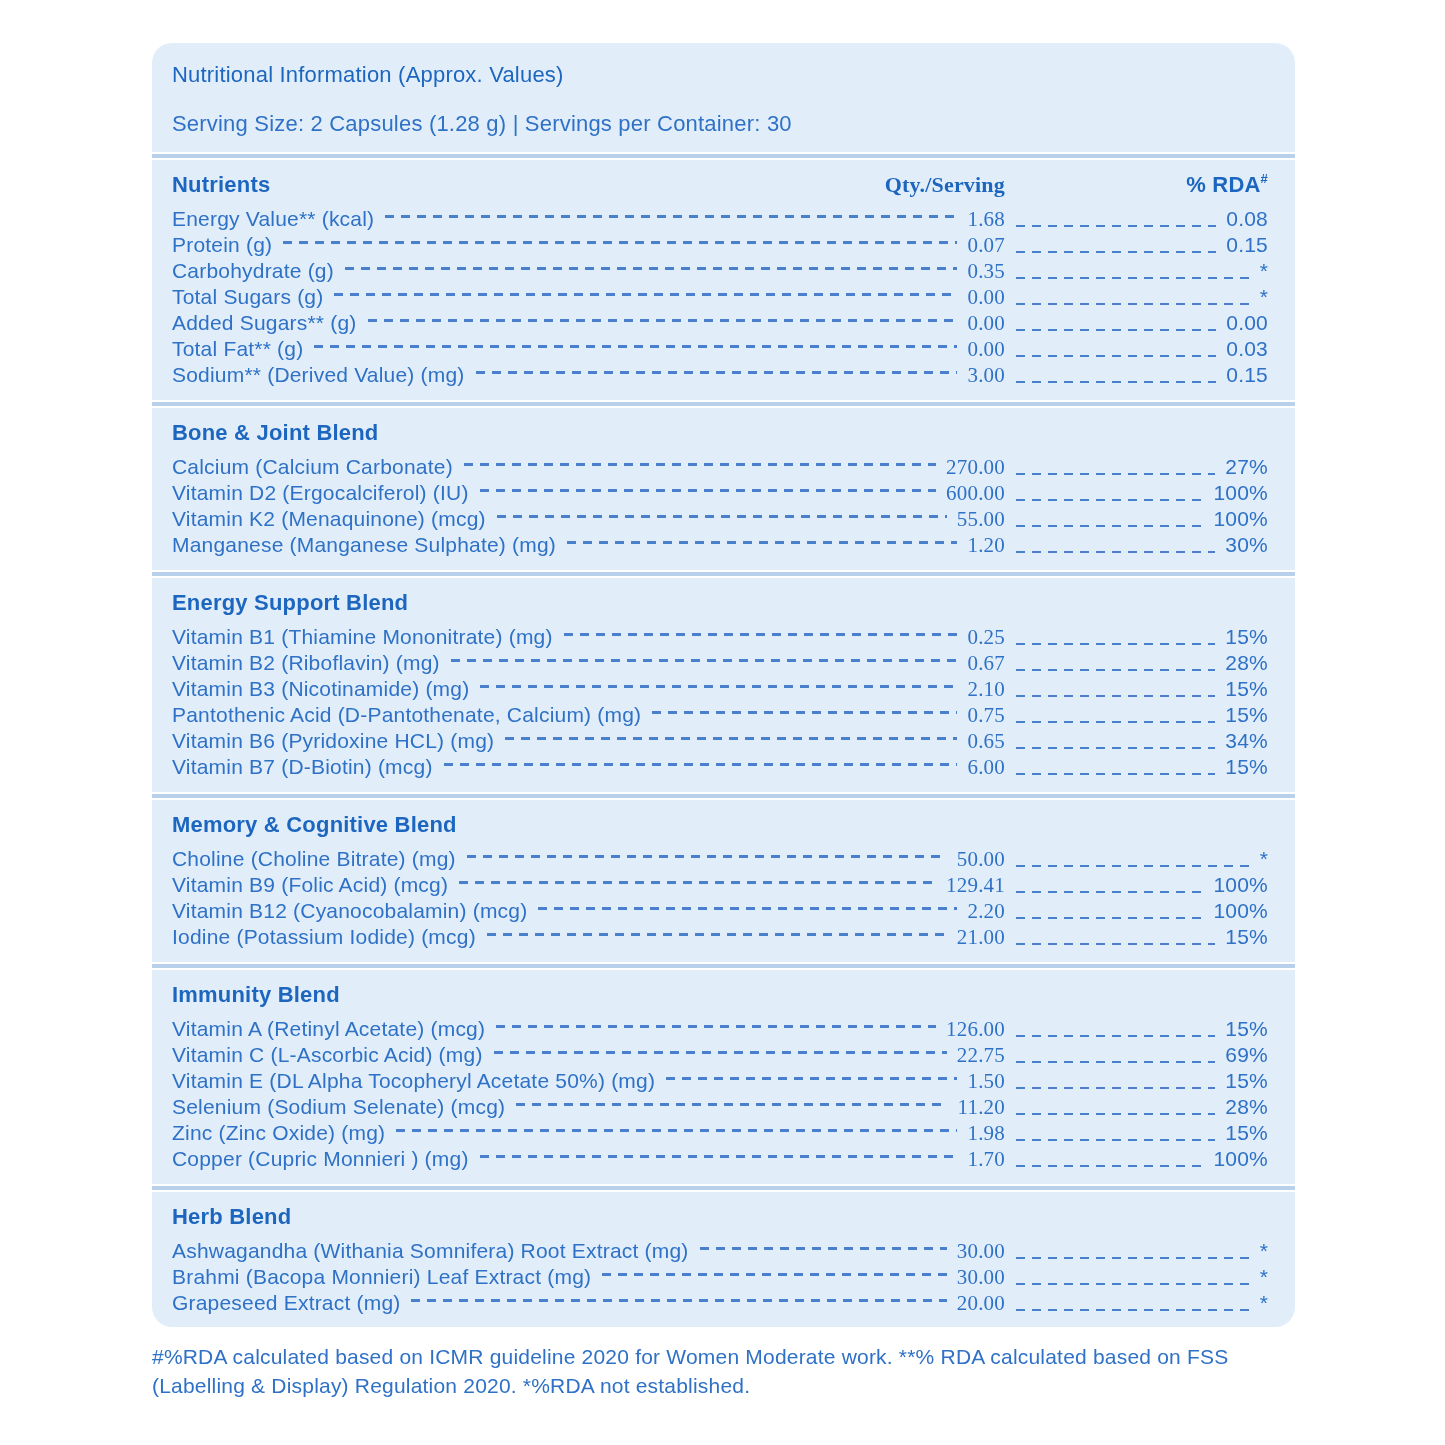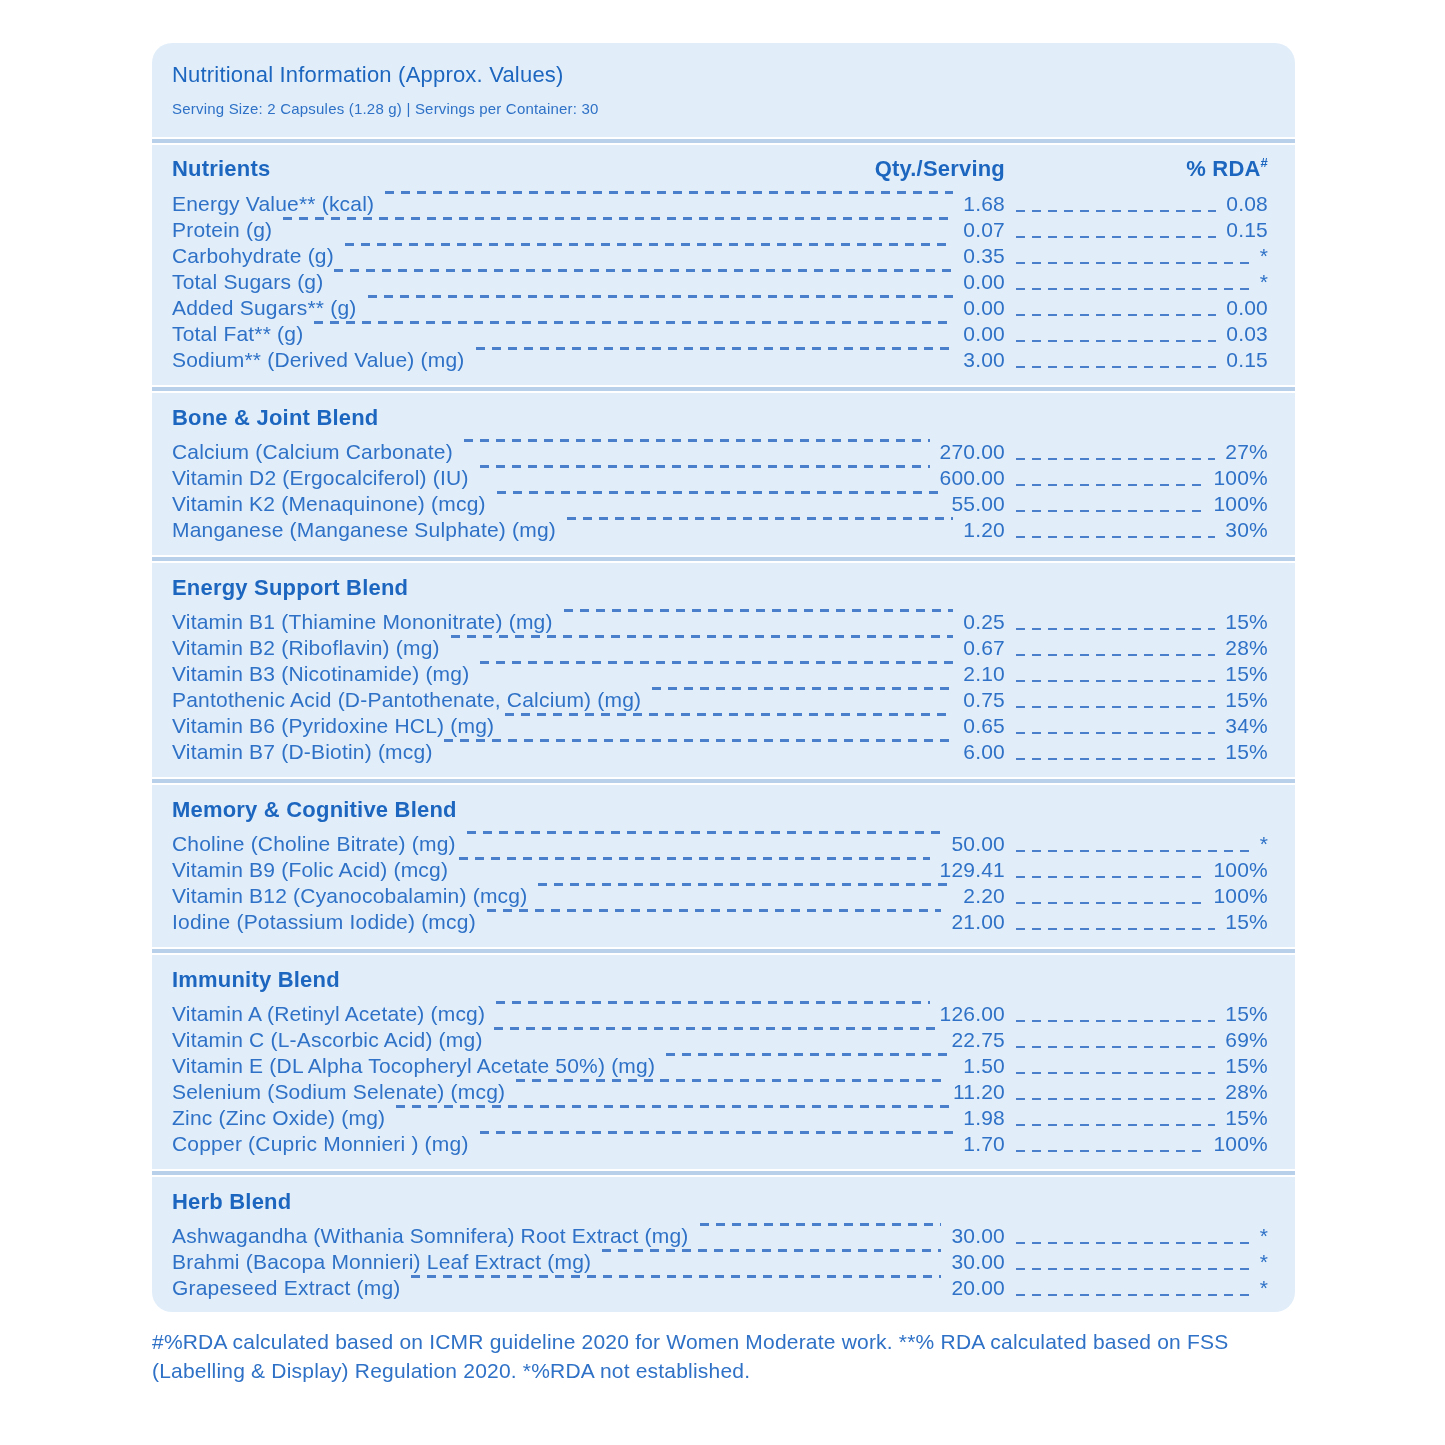--- a/index.html
+++ b/index.html
@@ -37,22 +37,22 @@
   }
   .panel-header { padding: 18px 27px 13px 20px; }
   .panel-title {
     font-size: 22px;
     line-height: 28px;
     font-weight: 400;
     color: var(--blue-700);
     letter-spacing: 0.2px;
   }
   .serving-line {
-    margin-top: 6px;
-    font-size: 15px;
+    margin-top: 21px;
+    font-size: 22px;
     line-height: 28px;
     color: var(--blue-600);
     letter-spacing: 0.2px;
   }
 
   .divider {
     height: 10px;
     background: linear-gradient(
       var(--panel-bg) 0 1px,
       #ffffff 1px 3px,
@@ -67,21 +67,21 @@
     font-size: 22px;
     line-height: 27px;
     font-weight: 700;
     color: var(--blue-700);
     letter-spacing: 0.2px;
     margin-bottom: 8px;
   }
 
   .row {
     display: flex;
-    align-items: flex-start;
+    align-items: center;
     height: 26px;
     font-size: 21px;
     line-height: 26px;
     letter-spacing: 0.2px;
     white-space: nowrap;
   }
   .row.colhead {
     font-weight: 700;
     color: var(--blue-700);
     margin-bottom: 8px;
@@ -90,21 +90,21 @@
   }
   .row .label { flex: 0 0 auto; }
   .row .spacer { flex: 1 1 auto; }
   .leader {
     flex: 1 1 auto;
     height: 2.5px;
     margin: 0 10px 5px 11px;
     background-image: repeating-linear-gradient(90deg,
       var(--dash-c) 0 9px, transparent 9px 16px);
   }
-  .row .qty { flex: 0 0 auto; text-align: right; }
+  .row .qty { flex: 0 0 auto; text-align: right; font-family: Liberation Serif, serif; }
   .zone2 {
     flex: 0 0 auto;
     width: 263px;
     display: flex;
     align-items: flex-end;
   }
   .zone2 .rda { flex: 0 0 auto; text-align: right; }
   .zone2.z2head { justify-content: flex-end; }
   .colhead sup {
     font-size: 13px;

